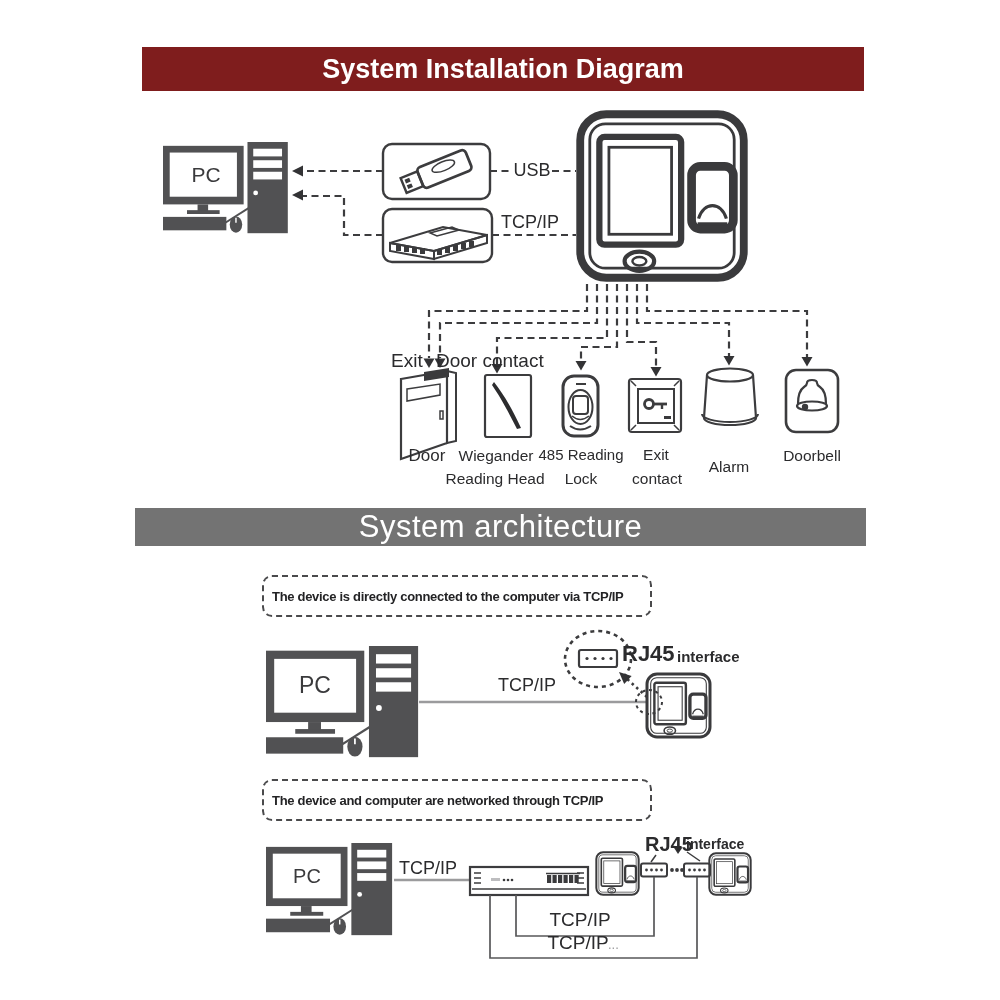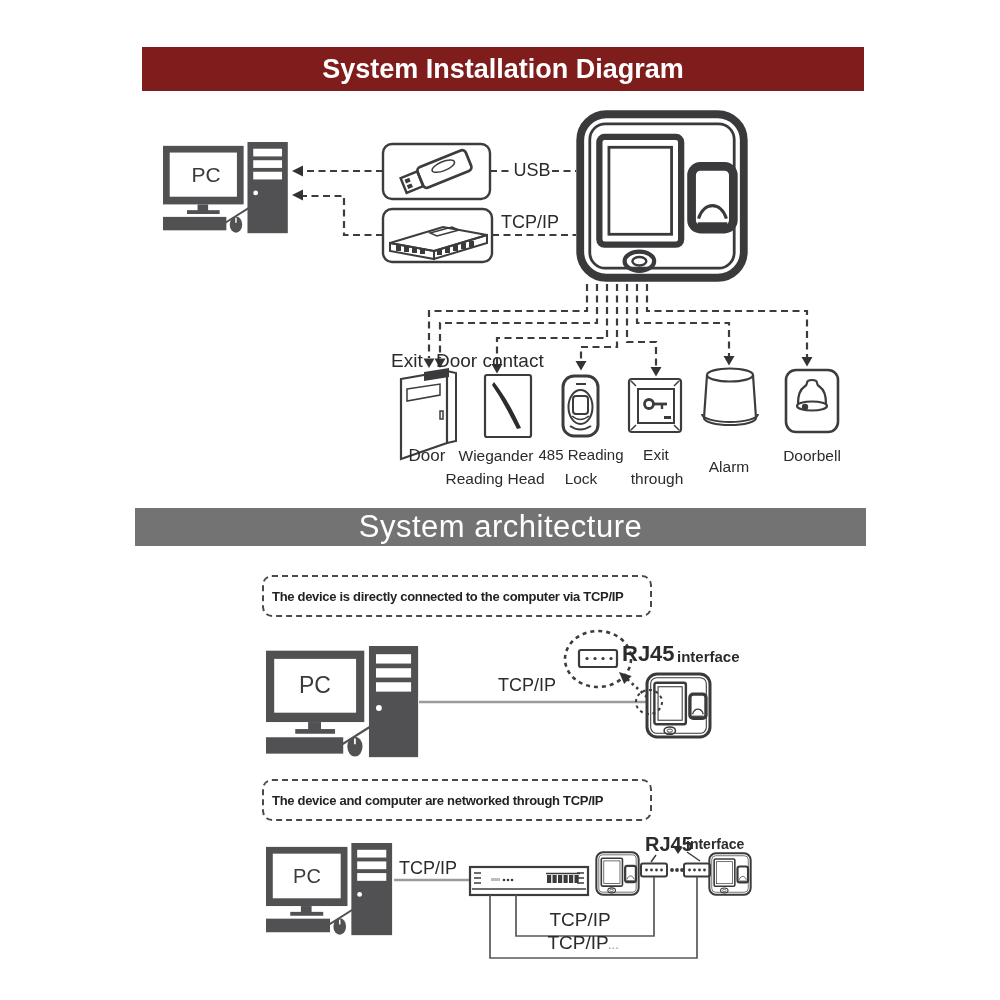--- a/index.html
+++ b/index.html
@@ -239,21 +239,21 @@
   <div class="lbl ctr" style="left:532px;top:161px;font-size:18px;">USB</div>
   <div class="lbl ctr" style="left:530px;top:213px;font-size:18px;">TCP/IP</div>
   <div class="lbl" style="left:391px;top:351px;font-size:19px;">Exit</div>
   <div class="lbl" style="left:436px;top:351px;font-size:19px;">Door contact</div>
   <div class="lbl ctr" style="left:427px;top:447px;font-size:17px;">Door</div>
   <div class="lbl ctr" style="left:496px;top:447px;font-size:15.5px;">Wiegander</div>
   <div class="lbl ctr" style="left:495px;top:470px;font-size:15.5px;text-align:center;">Reading Head</div>
   <div class="lbl ctr" style="left:581px;top:447px;font-size:15px;">485 Reading</div>
   <div class="lbl ctr" style="left:581px;top:470px;font-size:15.5px;">Lock</div>
   <div class="lbl ctr" style="left:656px;top:446px;font-size:15.5px;">Exit</div>
-  <div class="lbl ctr" style="left:657px;top:470px;font-size:15.5px;">through</div>
+  <div class="lbl ctr" style="left:657px;top:470px;font-size:15.5px;">contact</div>
   <div class="lbl ctr" style="left:729px;top:447px;font-size:15.5px;margin-top:11px;">Alarm</div>
   <div class="lbl ctr" style="left:812px;top:447px;font-size:15.5px;">Doorbell</div>
 
   <div class="banner" style="left:135px;top:508px;width:731px;height:38px;background:#737373;font-size:31px;font-weight:400;letter-spacing:0.5px;">
     <span>System architecture</span>
   </div>
 
   <div class="note" style="left:262px;top:575px;">
     <span>The device is directly connected to the computer via TCP/IP</span>
   </div>

